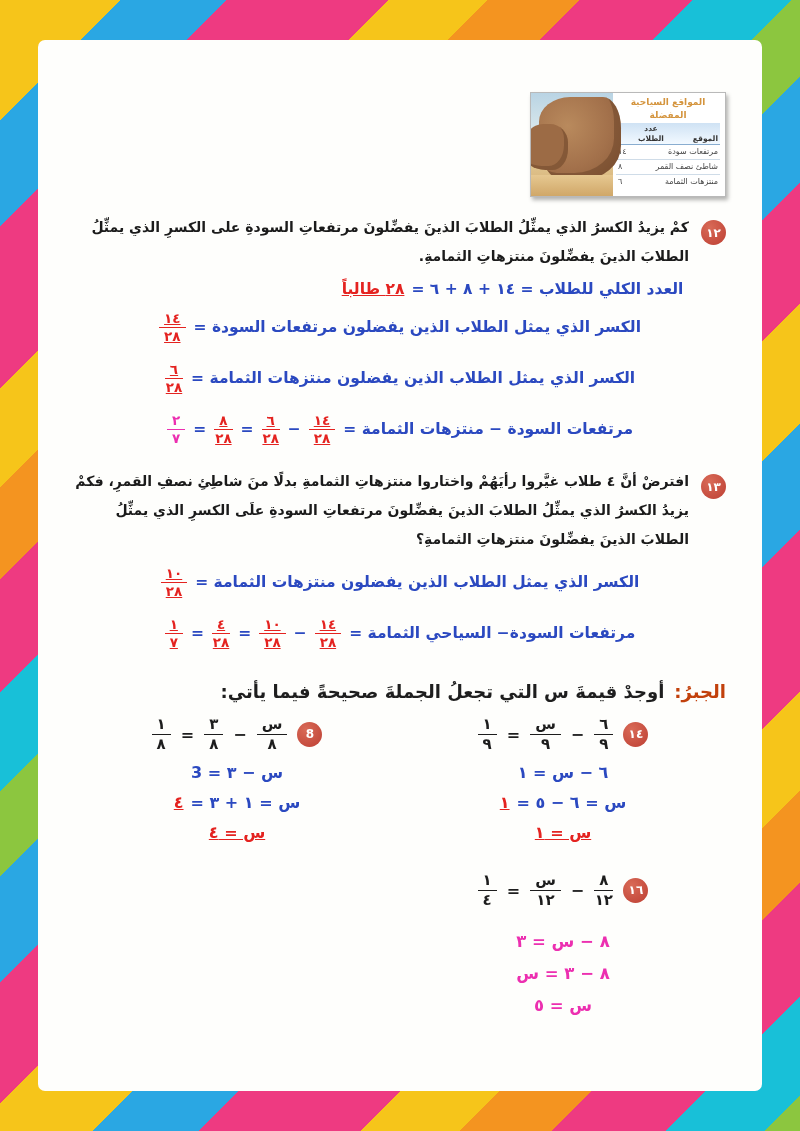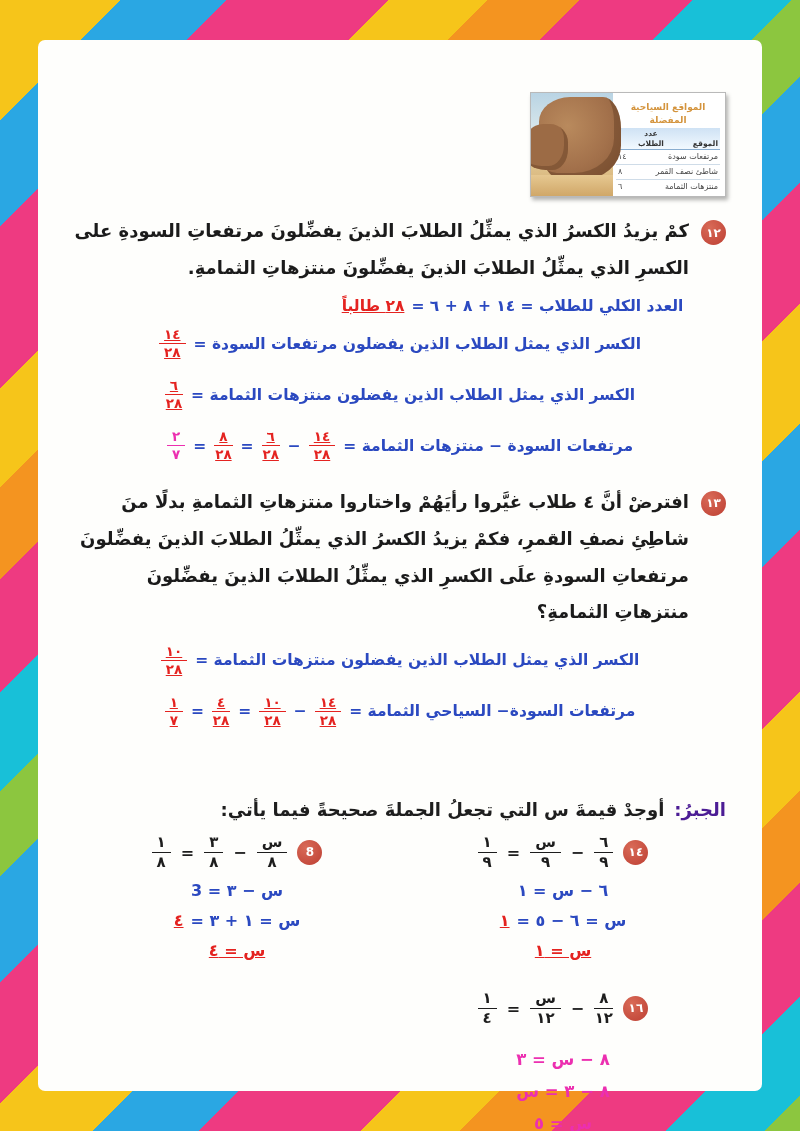--- a/index.html
+++ b/index.html
@@ -36,21 +36,21 @@
   .intro-text{
     flex:1;margin:0;font-size:19px;font-weight:700;line-height:2.25;
     color:#161616;
   }
   
   .card{
     flex:none;width:194px;height:103px;border:1px solid #b9b9b9;
     background:#fff;box-shadow:1.5px 2.5px 4px rgba(0,0,0,.3);
     display:flex;overflow:hidden;margin-top:4px;
   }
-  .card-table{flex:1;display:flex;flex-direction:column;padding:3px 5px 2px 3px;min-width:0;justify-content:flex-end;}
+  .card-table{flex:1;display:flex;flex-direction:column;padding:3px 5px 2px 3px;min-width:0;}
   .card-title{color:#d4943d;font-size:9px;font-weight:700;text-align:center;line-height:1.4;}
   .card-head{
     display:flex;justify-content:space-between;align-items:flex-end;
     background:linear-gradient(180deg,#cfe2f4,#f2f9ff);
     border-bottom:1px solid #89add0;margin-top:2px;
     font-size:7.5px;font-weight:700;color:#333;padding:1px 2px;
   }
   .card-head .count-h{white-space:pre-line;text-align:center;line-height:1.25;margin-left:20px;}
   .card-row{
     display:flex;justify-content:space-between;font-size:8px;color:#444;
@@ -72,42 +72,42 @@
   .photo-sand{position:absolute;bottom:0;left:0;width:100%;height:20%;background:linear-gradient(180deg,#e6c891,#d0a768);}
 
   
   .question-row{display:flex;gap:12px;align-items:flex-start;margin-top:16px;}
   .badge{
     flex:none;width:25px;height:25px;border-radius:50%;
     background:radial-gradient(circle at 35% 30%,#d96a57,#c44a3c 75%);
     color:#fff;font-size:12px;font-weight:700;
     display:flex;align-items:center;justify-content:center;margin-top:7px;
   }
-  .q-text{margin:0;font-size:18px;font-weight:700;line-height:2.05;color:#1b1b1b;}
+  .q-text{margin:0;font-size:14px;font-weight:700;line-height:2.05;color:#1b1b1b;}
 
   .blue{color:#2b49c0;}
   .red{color:#e42320;text-decoration:underline;}
   .magenta{color:#ec2fb0;}
 
   .sol-line{display:flex;justify-content:center;align-items:center;gap:7px;
     font-size:15.5px;font-weight:700;margin:6px 0;}
   .sol-line.total{padding-left:225px;margin-top:10px;}
   .frac-line{display:flex;justify-content:center;align-items:center;gap:8px;
     font-size:15.5px;font-weight:700;margin:7px 0;min-height:44px;}
 
   .frac{display:inline-flex;flex-direction:column;align-items:center;
     line-height:1.1;font-size:13.5px;font-weight:700;}
   .frac .num{padding:0 5px 1px;border-bottom:1.7px solid currentColor;}
   .frac .den{padding-top:1px;}
   .op{font-weight:700;}
 
   
   .algebra-header{display:flex;gap:10px;align-items:baseline;margin-top:26px;
     font-size:18px;font-weight:700;}
-  .algebra-label{color:#4c1d95;margin-top:40px;}
+  .algebra-label{color:#c2410c;}
   .algebra-grid{display:flex;margin-top:14px;}
   .col{width:50%;}
   .eq-row{display:flex;justify-content:center;align-items:center;gap:10px;color:#1d1d1d;}
   .eq-row .frac{font-size:15px;}
   .eq-row .badge{margin-top:0;}
   .alg-sol{display:flex;justify-content:center;align-items:center;gap:7px;
     font-size:16px;font-weight:700;margin:11px 0;}
   .p16-block{margin-top:30px;}
   .p16-sols{margin-top:24px;}
   .p16-sols .alg-sol{font-size:16.5px;margin:13px 0;}

